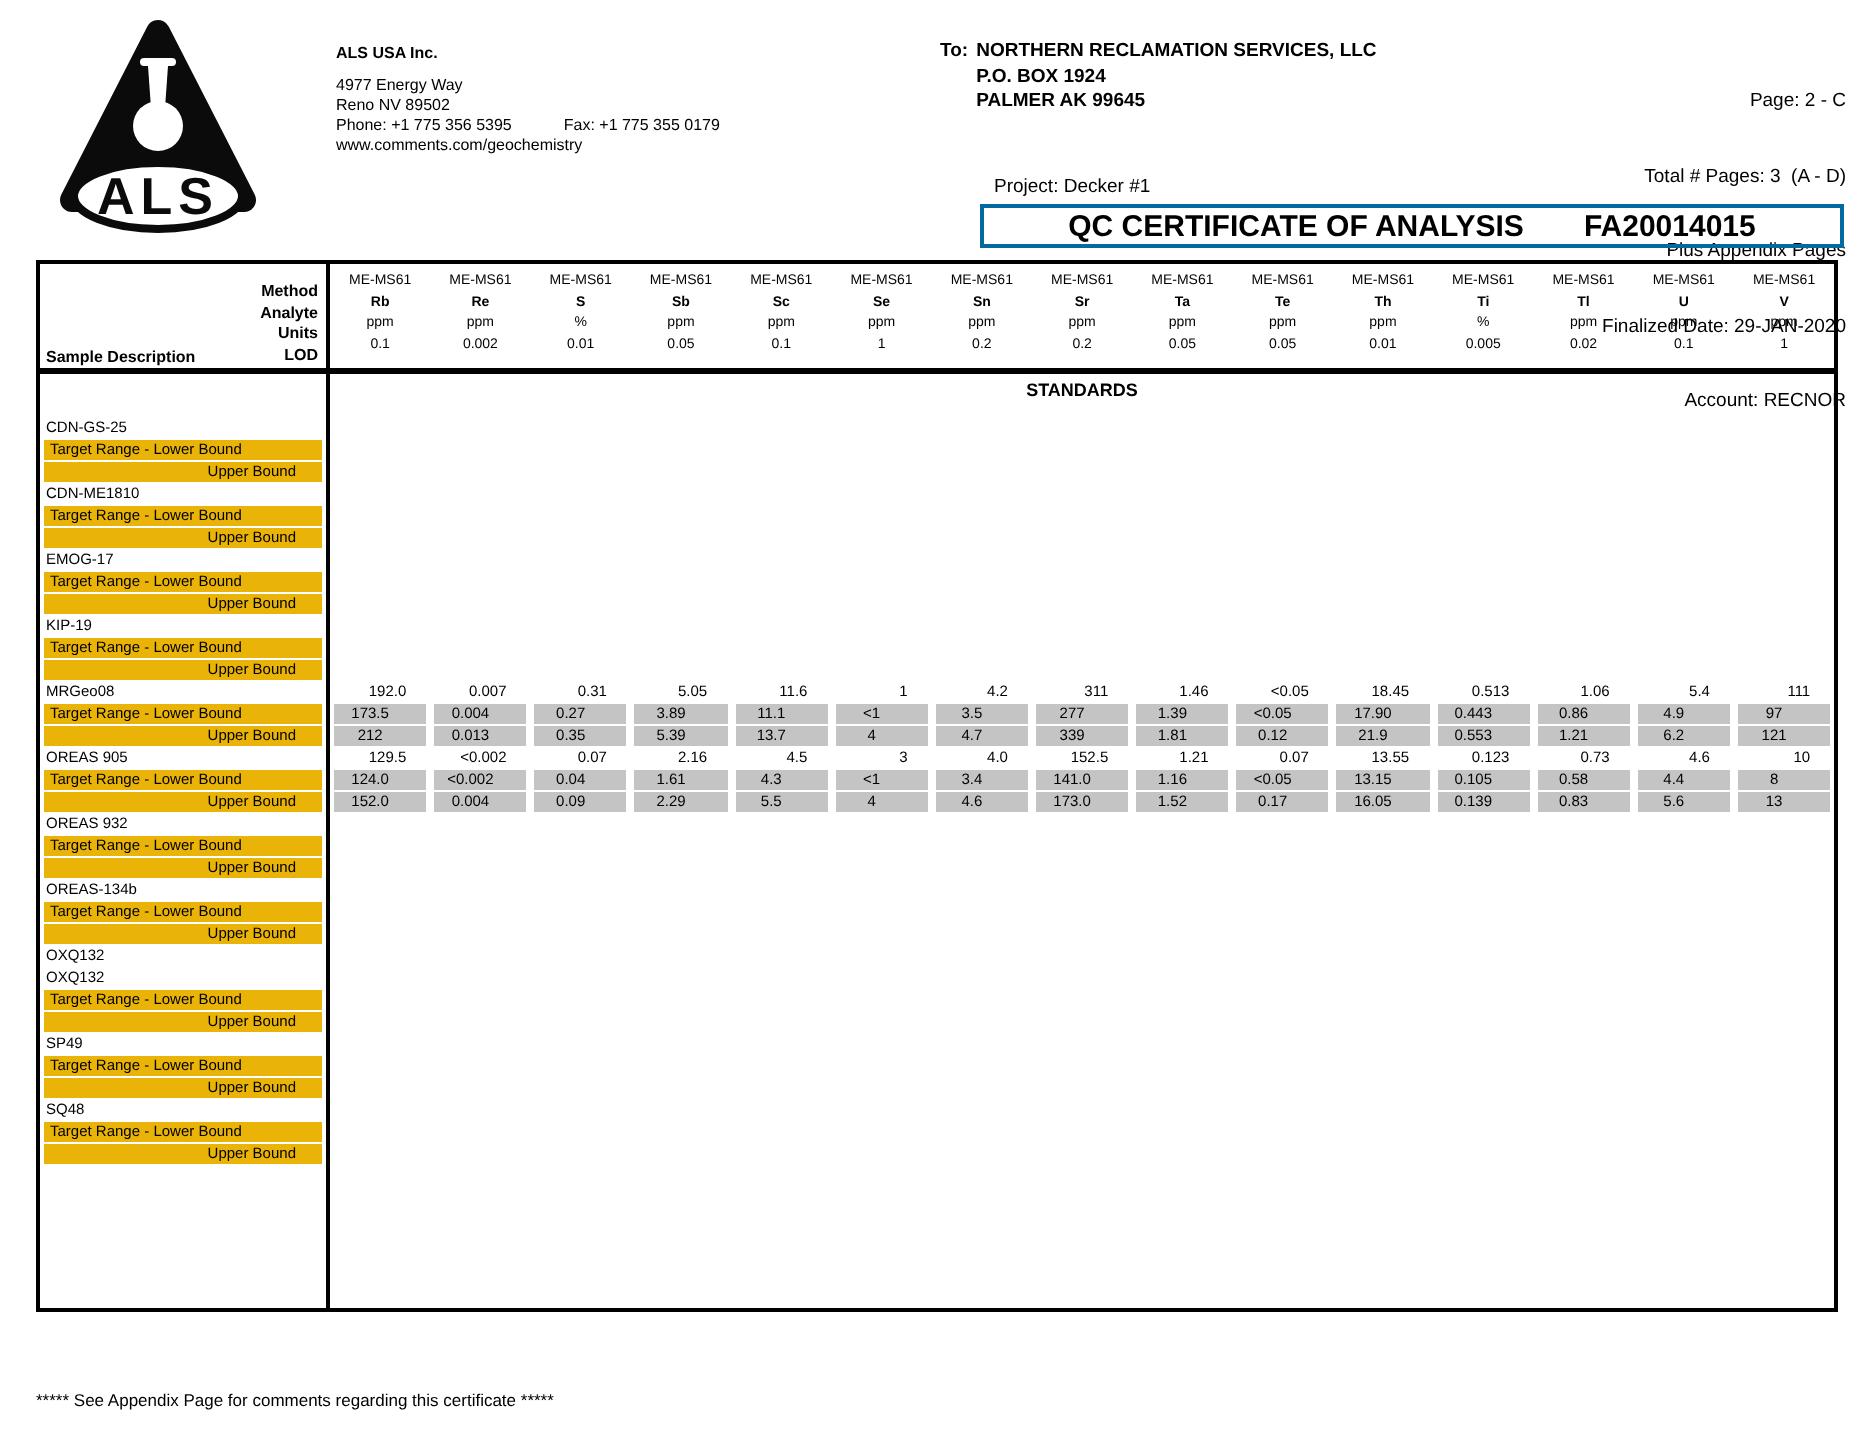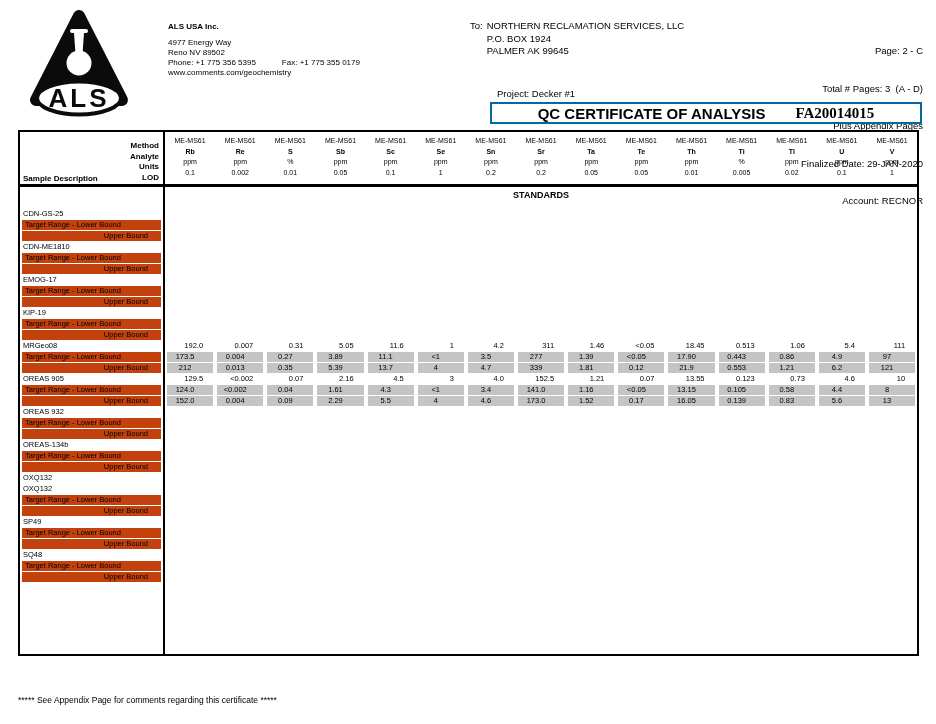--- a/index.html
+++ b/index.html
@@ -4,49 +4,49 @@
 <style>
   html,body{margin:0;padding:0;background:#fff;}
   .page{position:relative;width:936px;height:724px;background:#fff;color:#000;
         font-family:"Liberation Sans",sans-serif;overflow:hidden;}
   
   .logo{position:absolute;left:26px;top:6px;width:106px;height:112px;}
   .addr{position:absolute;left:168px;top:22px;font-size:8px;line-height:10px;}
   .addr .company{font-weight:bold;margin-bottom:6px;}
   .addr .phone-row span.fax{margin-left:26px;}
   .to-block{position:absolute;left:470px;top:20px;display:flex;font-size:9.5px;
-            font-weight:normal;line-height:12.5px;}
+            font-weight:bold;line-height:12.5px;}
   .to-block .to-label{margin-right:4px;}
   .meta-block{position:absolute;right:13px;top:20px;text-align:right;font-size:9.5px;
               font-weight:normal;line-height:12.5px;white-space:pre;margin-left:16px;}
   .project{position:absolute;left:497px;top:88px;font-size:9.5px;}
   .qc-box{position:absolute;left:490px;top:102px;width:432px;height:22px;border:2px solid #0369a1;
           box-sizing:border-box;display:flex;align-items:center;justify-content:center;
           font-size:15px;font-weight:bold;white-space:pre;}
-  .qc-box .cert-no{margin-left:30px;font-family:Liberation Serif, serif;}
+  .qc-box .cert-no{margin-left:30px;}
   
   .table{position:absolute;left:18px;top:130px;width:901px;height:526px;border:2px solid #000;
          box-sizing:border-box;}
   .thead{height:52px;border-bottom:3px solid #000;display:flex;position:relative;box-sizing:content-box;}
   .corner{width:145px;border-right:2px solid #000;position:relative;box-sizing:border-box;flex:none;}
   .corner-label{position:absolute;left:3px;bottom:1px;font-size:8px;font-weight:bold;}
   .corner-stack{position:absolute;right:4px;bottom:1px;text-align:right;font-size:8px;
                 font-weight:bold;line-height:10.5px;}
   .head-cols{flex:1;display:flex;padding-top:4px;}
   .hcol{flex:1 1 0;text-align:center;font-size:7px;line-height:10.5px;}
   .hcol .analyte{font-weight:bold;}
   .tbody{position:relative;height:469px;}
   .vline{position:absolute;left:143px;top:0;bottom:0;width:2px;background:#000;}
   .section-title{position:absolute;left:145px;right:0;top:3px;text-align:center;
                  font-weight:bold;font-size:9px;}
   #rows{position:absolute;top:21px;left:0;right:0;}
   .row{display:flex;height:11px;font-size:7.5px;line-height:11px;}
   .left-cell{width:145px;flex:none;box-sizing:border-box;position:relative;}
   .name-label{padding-left:3px;white-space:nowrap;}
-  .bound-bar{height:10px;margin:0.5px 4px 0.5px 2px;background:#c2410c;line-height:10px;
+  .bound-bar{height:10px;margin:0.5px 4px 0.5px 2px;background:#eab308;line-height:10px;
              white-space:nowrap;}
   .bound-bar.lower{padding-left:3px;}
   .bound-bar.upper{text-align:right;padding-right:13px;}
   .cells{flex:1;display:flex;}
   .cell{flex:1 1 0;height:10px;line-height:10px;margin:0.5px 2px;text-align:right;
         padding-right:10px;box-sizing:border-box;}
   .cell.gray{background:#c4c4c4;text-align:center;}
   .footer-note{position:absolute;left:18px;top:695px;font-size:8.5px;}
 </style>
 </head>

